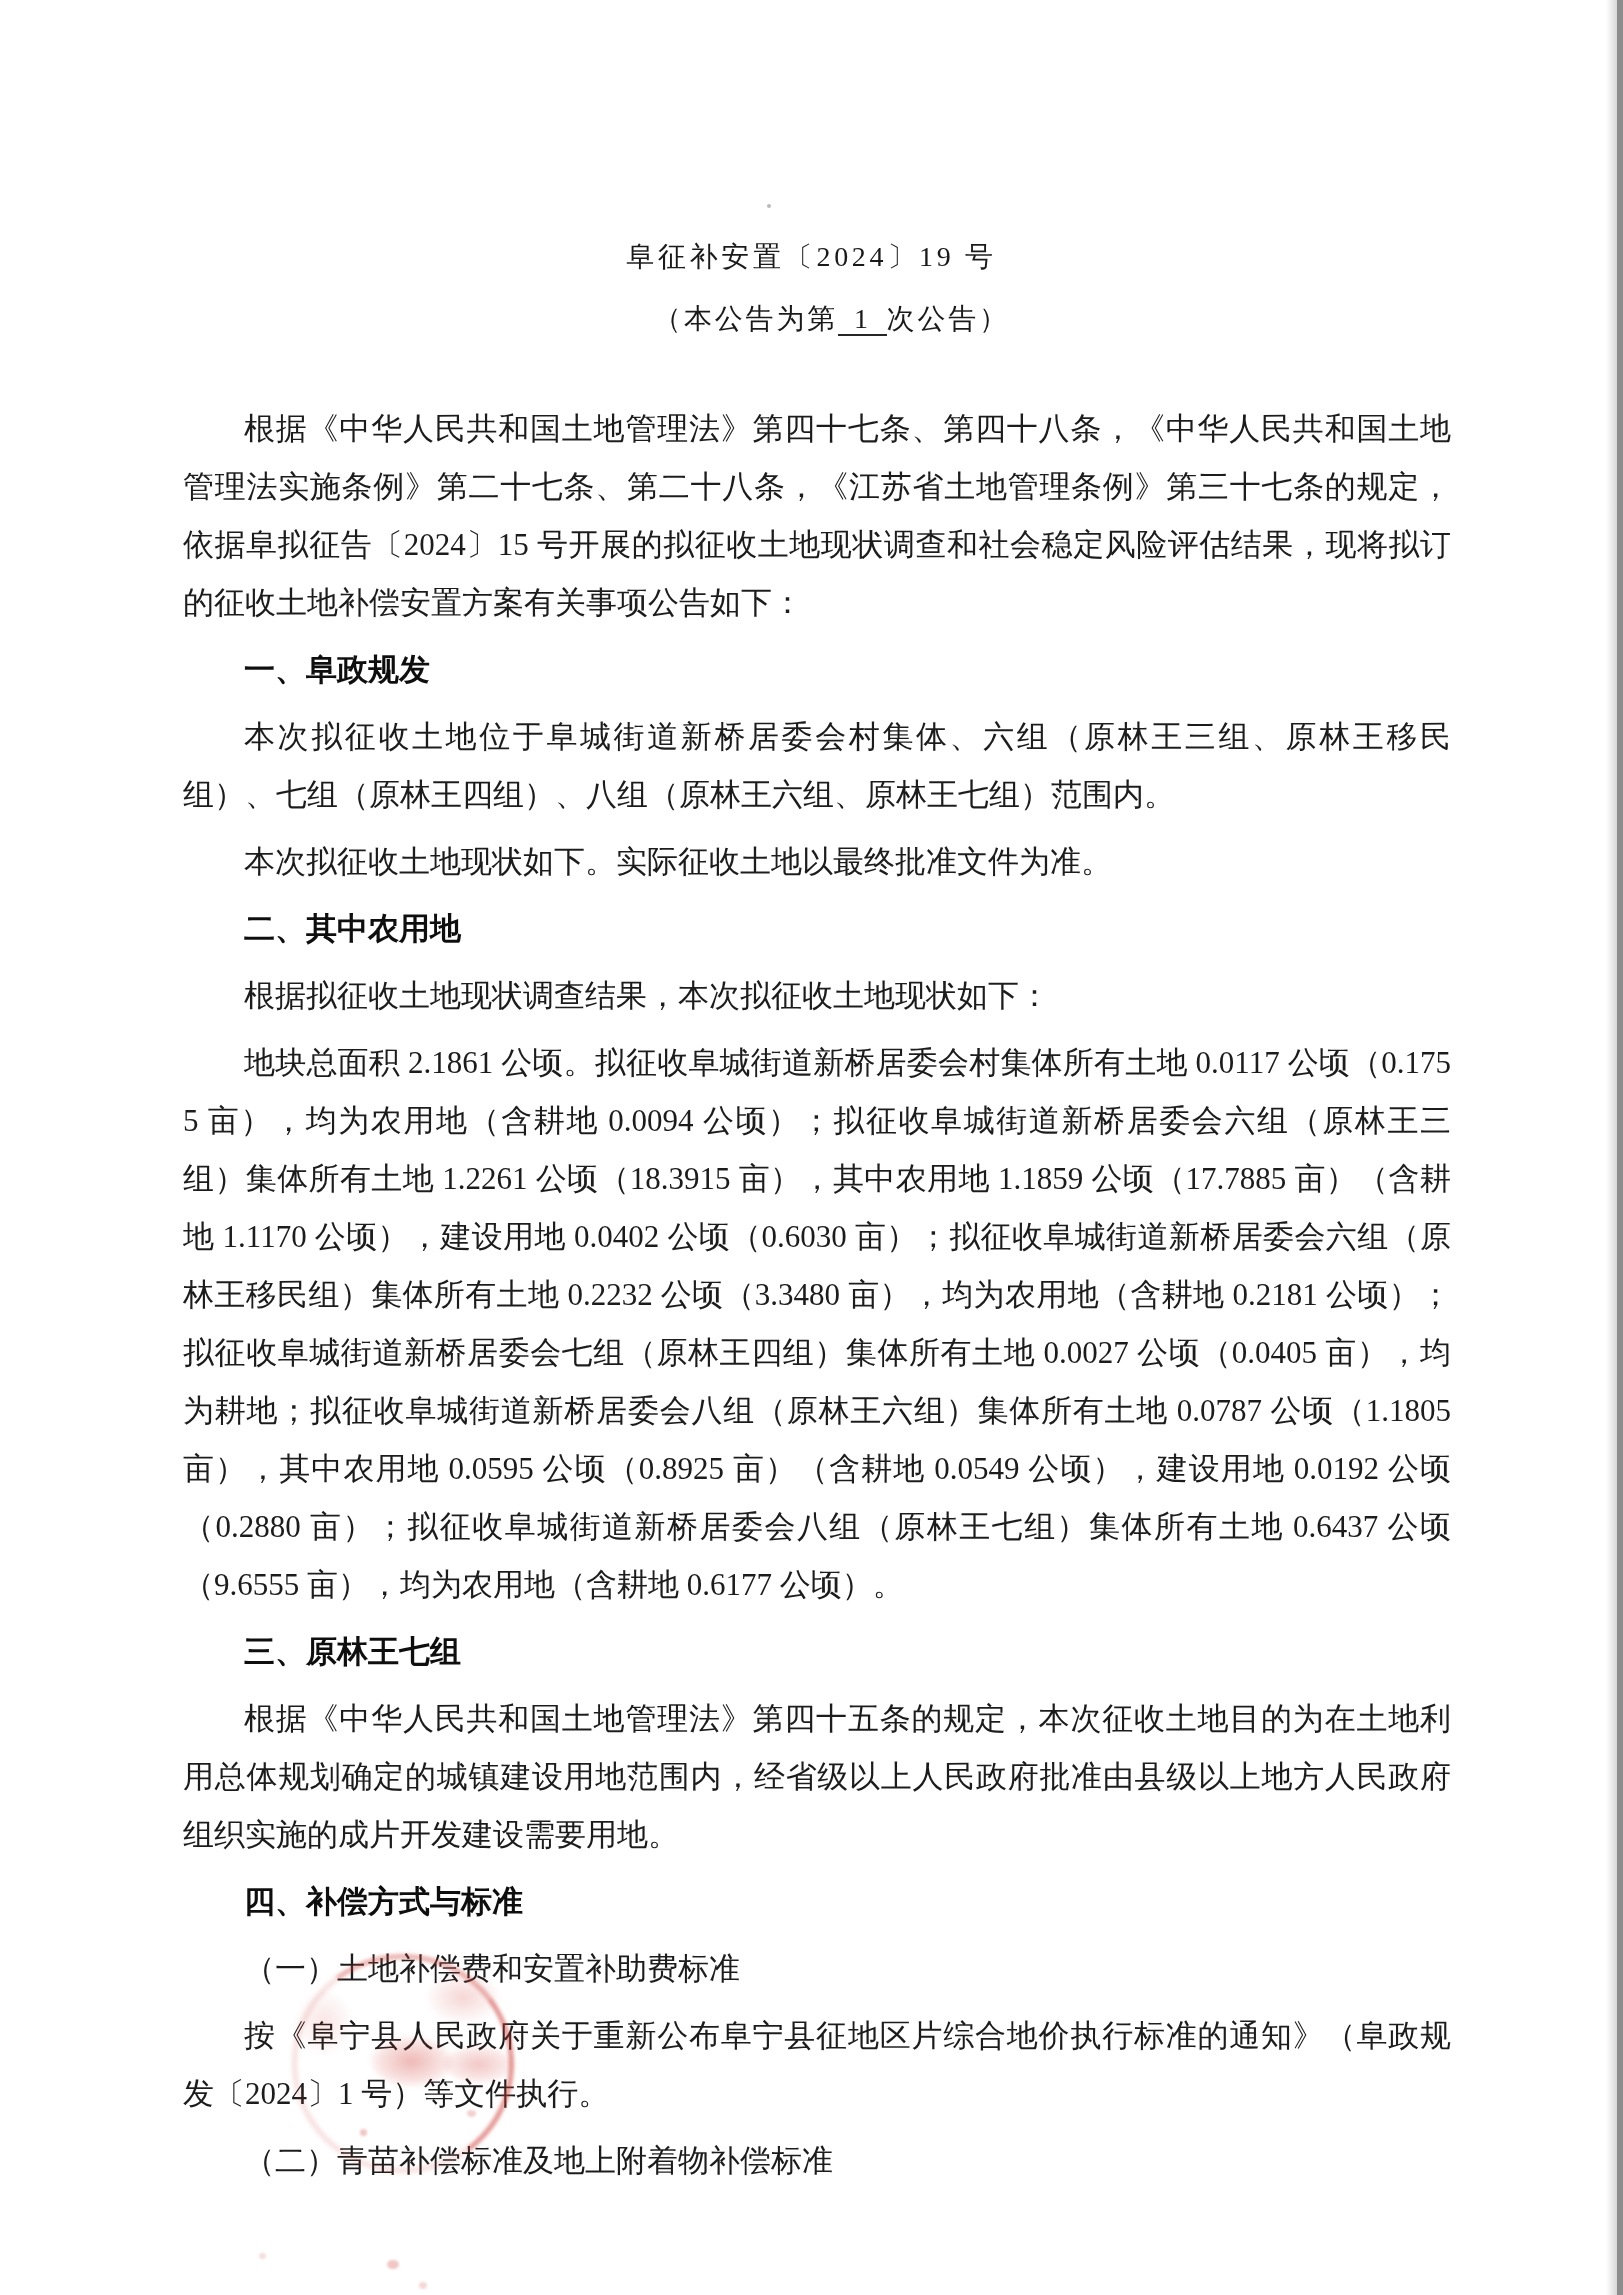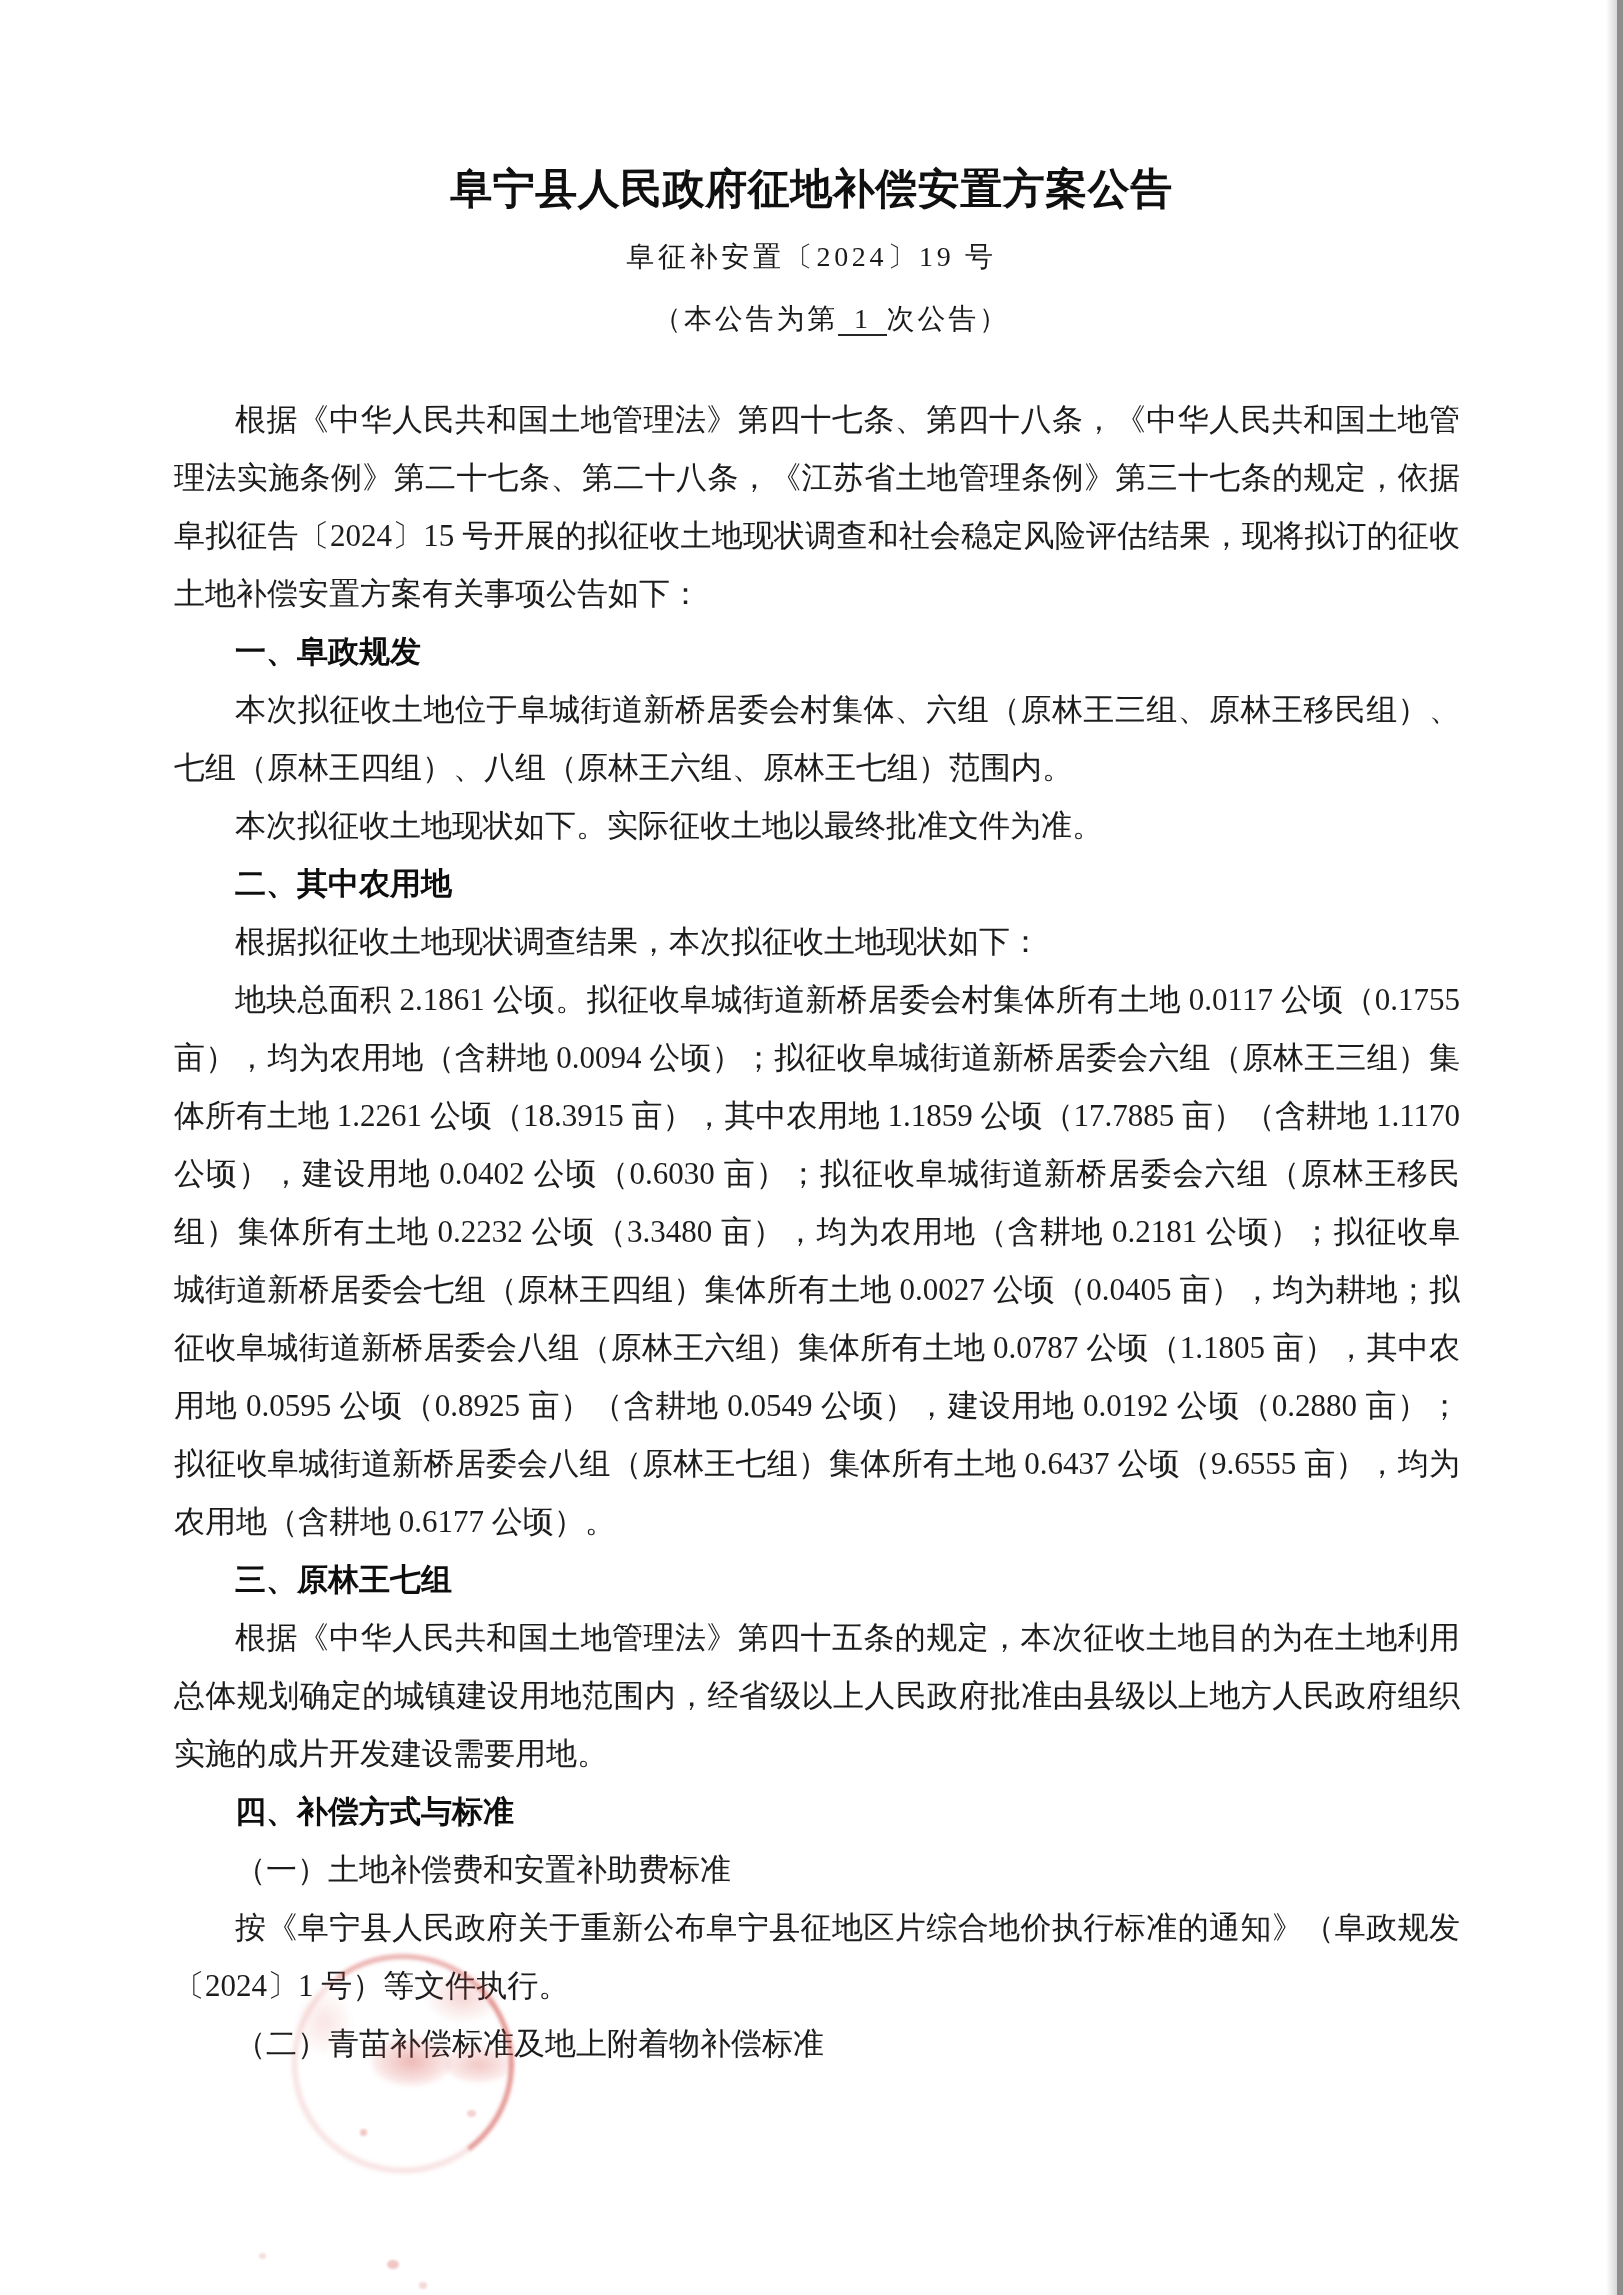--- a/index.html
+++ b/index.html
@@ -95,21 +95,21 @@
     top: 391px;
     width: 1286px;
     font-size: 31px;
     line-height: 58px;
     text-align: justify;
     text-justify: inter-character;
     word-break: break-all;
     color: #1c1c1c;
   }
   .doc-body p {
-    margin: 0;
+    margin: 9px;
     text-indent: 61px;
   }
   .doc-body p.heading {
     font-family: "Liberation Sans", "DejaVu Sans", sans-serif;
     font-weight: 700;
     color: #0e0e0e;
     word-break: keep-all;
   }
 
   
@@ -171,21 +171,20 @@
 </style>
 </head>
 <body>
 
 <div class="page">
 
   <div class="scan-edge-soft"></div>
   <div class="scan-edge"></div>
   <div class="scan-speck"></div>
 
-  <h1 class="title">阜宁县人民政府征地补偿安置方案公告</h1>
 
   <div class="docnum">阜征补安置〔2024〕19 号</div>
 
   <div class="note"><span>（本公告为第</span><span class="u">1</span><span>次公告）</span></div>
 
   <div class="doc-body">
     <p>根据《中华人民共和国土地管理法》第四十七条、第四十八条，《中华人民共和国土地管理法实施条例》第二十七条、第二十八条，《江苏省土地管理条例》第三十七条的规定，依据阜拟征告〔2024〕15 号开展的拟征收土地现状调查和社会稳定风险评估结果，现将拟订的征收土地补偿安置方案有关事项公告如下：</p>
 
     <p class="heading">一、阜政规发</p>
     <p>本次拟征收土地位于阜城街道新桥居委会村集体、六组（原林王三组、原林王移民组）、七组（原林王四组）、八组（原林王六组、原林王七组）范围内。</p>

